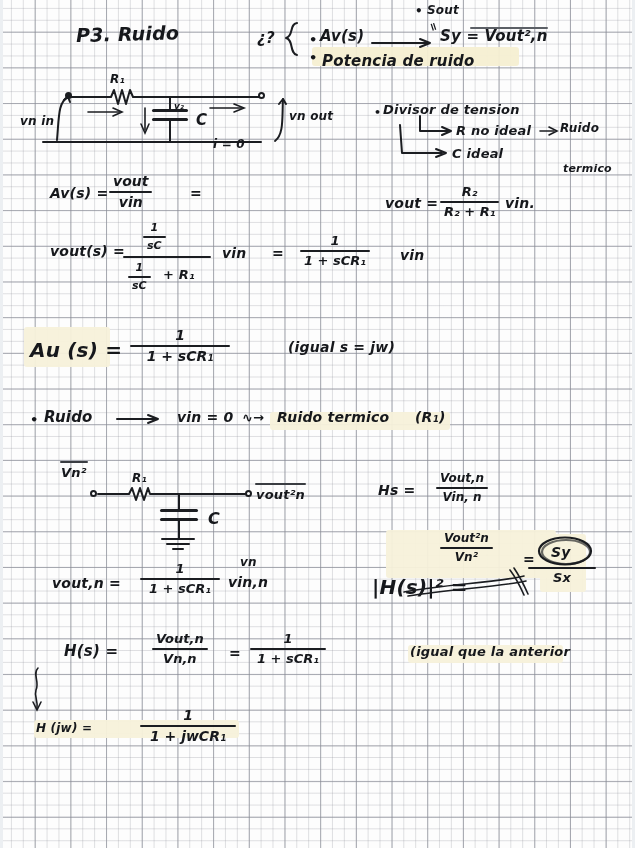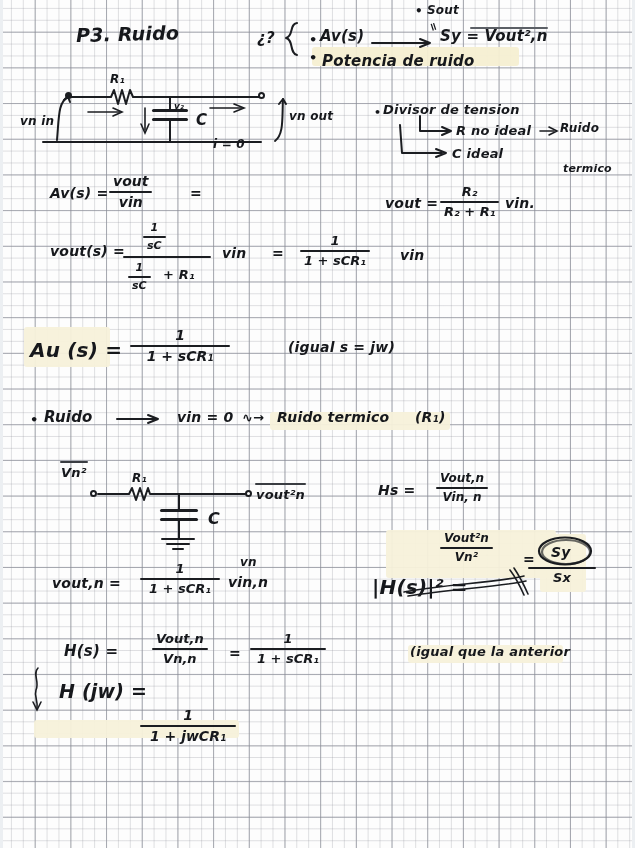--- a/index.html
+++ b/index.html
@@ -351,20 +351,20 @@
     <span class="bar" style="width:76px;"></span>
     <span class="den">1 + sCR₁</span>
   </div>
   <div class="ink hand md" style="left:410px;top:645px;font-size:13px;">(igual que la anterior</div>
 
   <svg style="left:30px;top:668px;width:22px;height:46px;">
     <path class="st-thin" d="M8 0 C2 6 10 14 6 22 C4 28 8 32 7 40"></path>
     <path class="st-thin" d="M3 34 L7 42 L11 34"></path>
   </svg>
 
-  <div class="ink hand lg" style="left:36px;top:682px;font-size:19px;margin-left:23px;">H (jw) =</div>
+  <div class="ink hand lg" style="left:36px;top:722px;font-size:12px;">H (jw) =</div>
   <div class="frac" style="left:140px;top:708px;font-size:14px;">
     <span class="num">1</span>
     <span class="bar" style="width:96px;"></span>
     <span class="den">1 + jwCR₁</span>
   </div>
 
 </div>
 
 </body></html>

